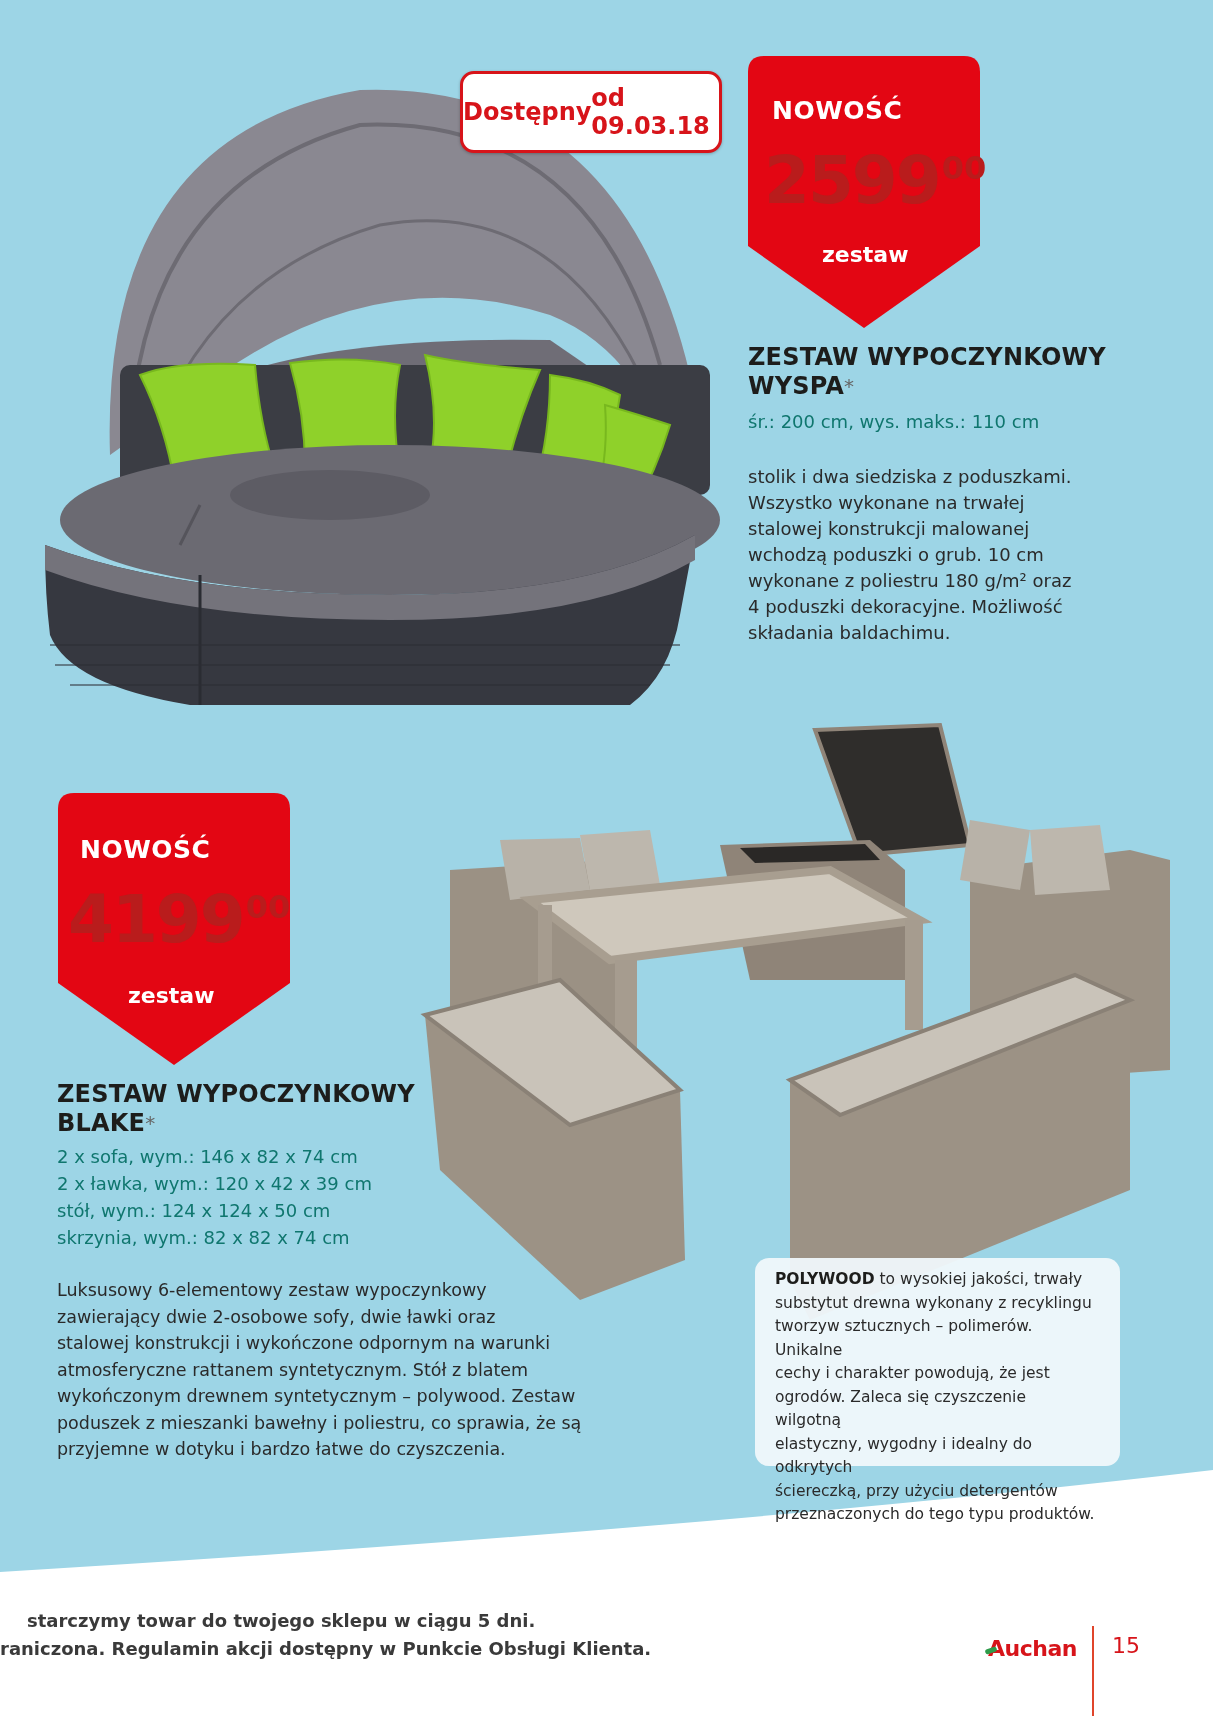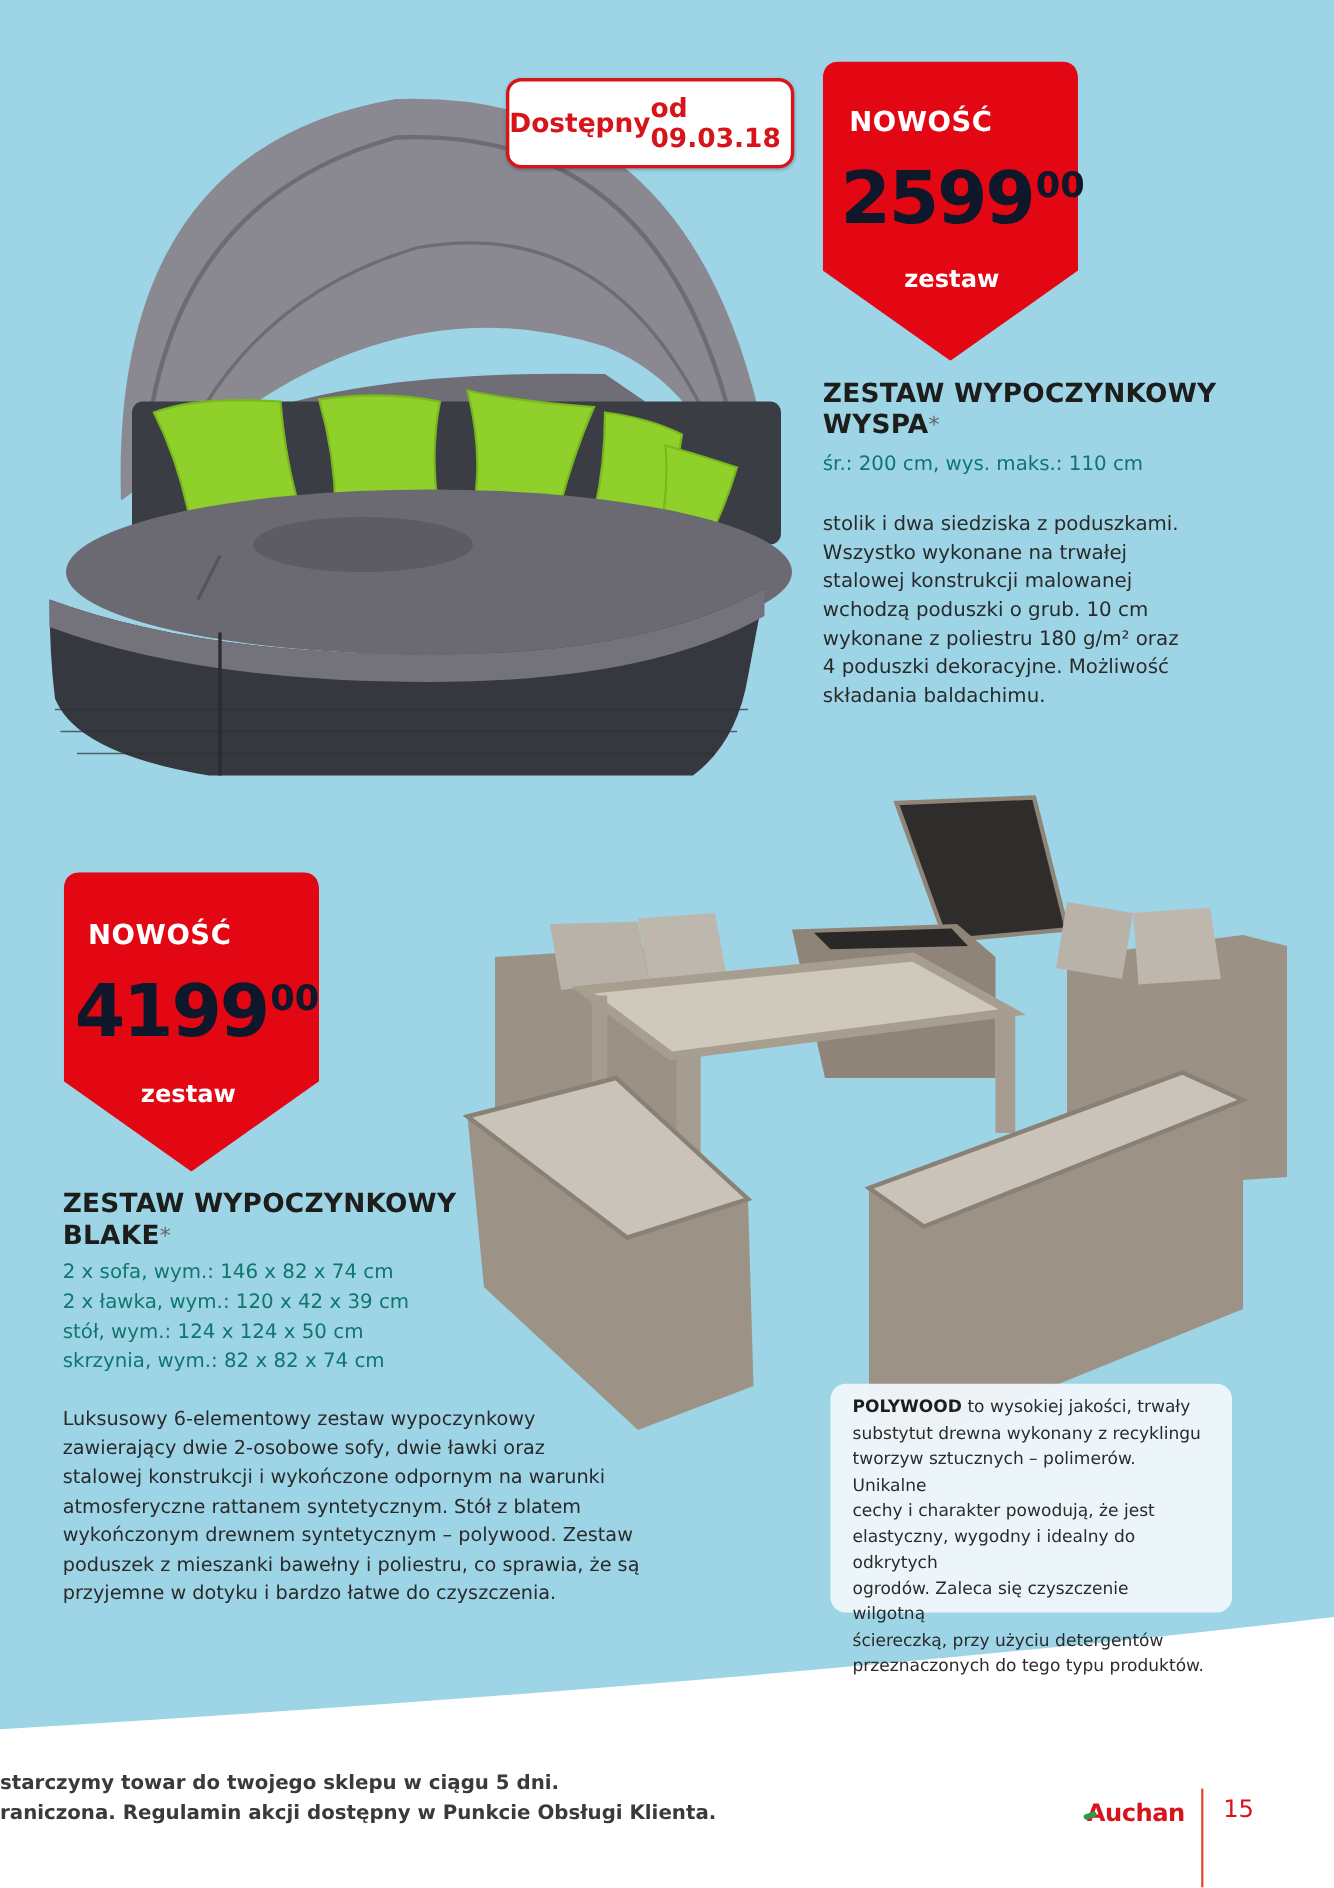--- a/index.html
+++ b/index.html
@@ -22,21 +22,21 @@
     box-shadow: 0 1px 3px rgba(0,0,0,.25);
   }
 
   
   .price-badge { position: absolute; }
   .price-badge svg { position: absolute; left: 0; top: 0; }
   .price-badge .label-new {
     position: absolute; color: #fff; font-weight: bold; font-size: 25px; letter-spacing: 0.5px;
   }
   .price-badge .price {
-    position: absolute; color: #0f172a; font-weight: bold; font-size: 66px; letter-spacing: -2px; line-height: 1;
+    position: absolute; color: #b91c1c; font-weight: bold; font-size: 66px; letter-spacing: -2px; line-height: 1;
     display: flex; align-items: flex-start;
   }
   .price-badge .price .cents { font-size: 32px; letter-spacing: 0; margin-left: 2px; margin-top: 4px; }
   .price-badge .unit { position: absolute; color: #fff; font-weight: bold; font-size: 22px; }
 
   .badge-1 { left: 748px; top: 56px; width: 232px; height: 272px; }
   .badge-1 .label-new { left: 24px; top: 40px; }
   .badge-1 .price { left: 16px; top: 92px; }
   .badge-1 .unit { left: 74px; top: 186px; }
 
@@ -62,21 +62,21 @@
   
   .info-box {
     left: 755px; top: 1258px; width: 365px; height: 208px;
     background: rgba(240,248,251,0.95); border-radius: 14px;
     padding: 10px 24px 10px 20px; font-size: 15.5px; line-height: 23.5px; color: #2a2a2a;
   }
   .info-box b { font-weight: bold; color: #1d1d1b; }
 
   
   .footer-line { left: 0; font-weight: bold; font-size: 18px; color: #3a3a3a; white-space: nowrap; }
-  .fl-1 { top: 1610px; }
+  .fl-1 { top: 1610px; padding-left: 27px; }
   .fl-2 { top: 1638px; }
   .logo { left: 988px; top: 1636px; font-weight: bold; font-size: 22px; color: #d7141a; letter-spacing: -0.5px; }
   .logo .leaf { position: absolute; left: -3px; top: 12px; width: 12px; height: 5px; background: #2e9b4a; border-radius: 4px; transform: rotate(-20deg); }
   .divider { left: 1092px; top: 1626px; width: 2px; height: 90px; background: #e0452b; }
   .page-num { left: 1112px; top: 1633px; font-size: 22px; color: #d7141a; }
 </style>
 </head>
 <body>
 
 <svg class="bg-blue" width="1213" height="1716" viewBox="0 0 1213 1716">
@@ -206,22 +206,22 @@
   <div>wykończonym drewnem syntetycznym – polywood. Zestaw</div>
   <div>poduszek z mieszanki bawełny i poliestru, co sprawia, że są</div>
   <div>przyjemne w dotyku i bardzo łatwe do czyszczenia.</div>
 </div>
 
 <div class="abs info-box">
   <div><b>POLYWOOD</b><span> to wysokiej jakości, trwały</span></div>
   <div>substytut drewna wykonany z recyklingu</div>
   <div>tworzyw sztucznych – polimerów. Unikalne</div>
   <div>cechy i charakter powodują, że jest</div>
+  <div>ogrodów. Zaleca się czyszczenie wilgotną</div>
   <div>elastyczny, wygodny i idealny do odkrytych</div>
-  <div>ogrodów. Zaleca się czyszczenie wilgotną</div>
   <div>ściereczką, przy użyciu detergentów</div>
   <div>przeznaczonych do tego typu produktów.</div>
 </div>
 
 <div class="abs footer-line fl-1">starczymy towar do twojego sklepu w ciągu 5 dni.</div>
 <div class="abs footer-line fl-2">raniczona. Regulamin akcji dostępny w Punkcie Obsługi Klienta.</div>
 
 <div class="abs logo">
   <span class="leaf"></span>
   <span>Auchan</span>

